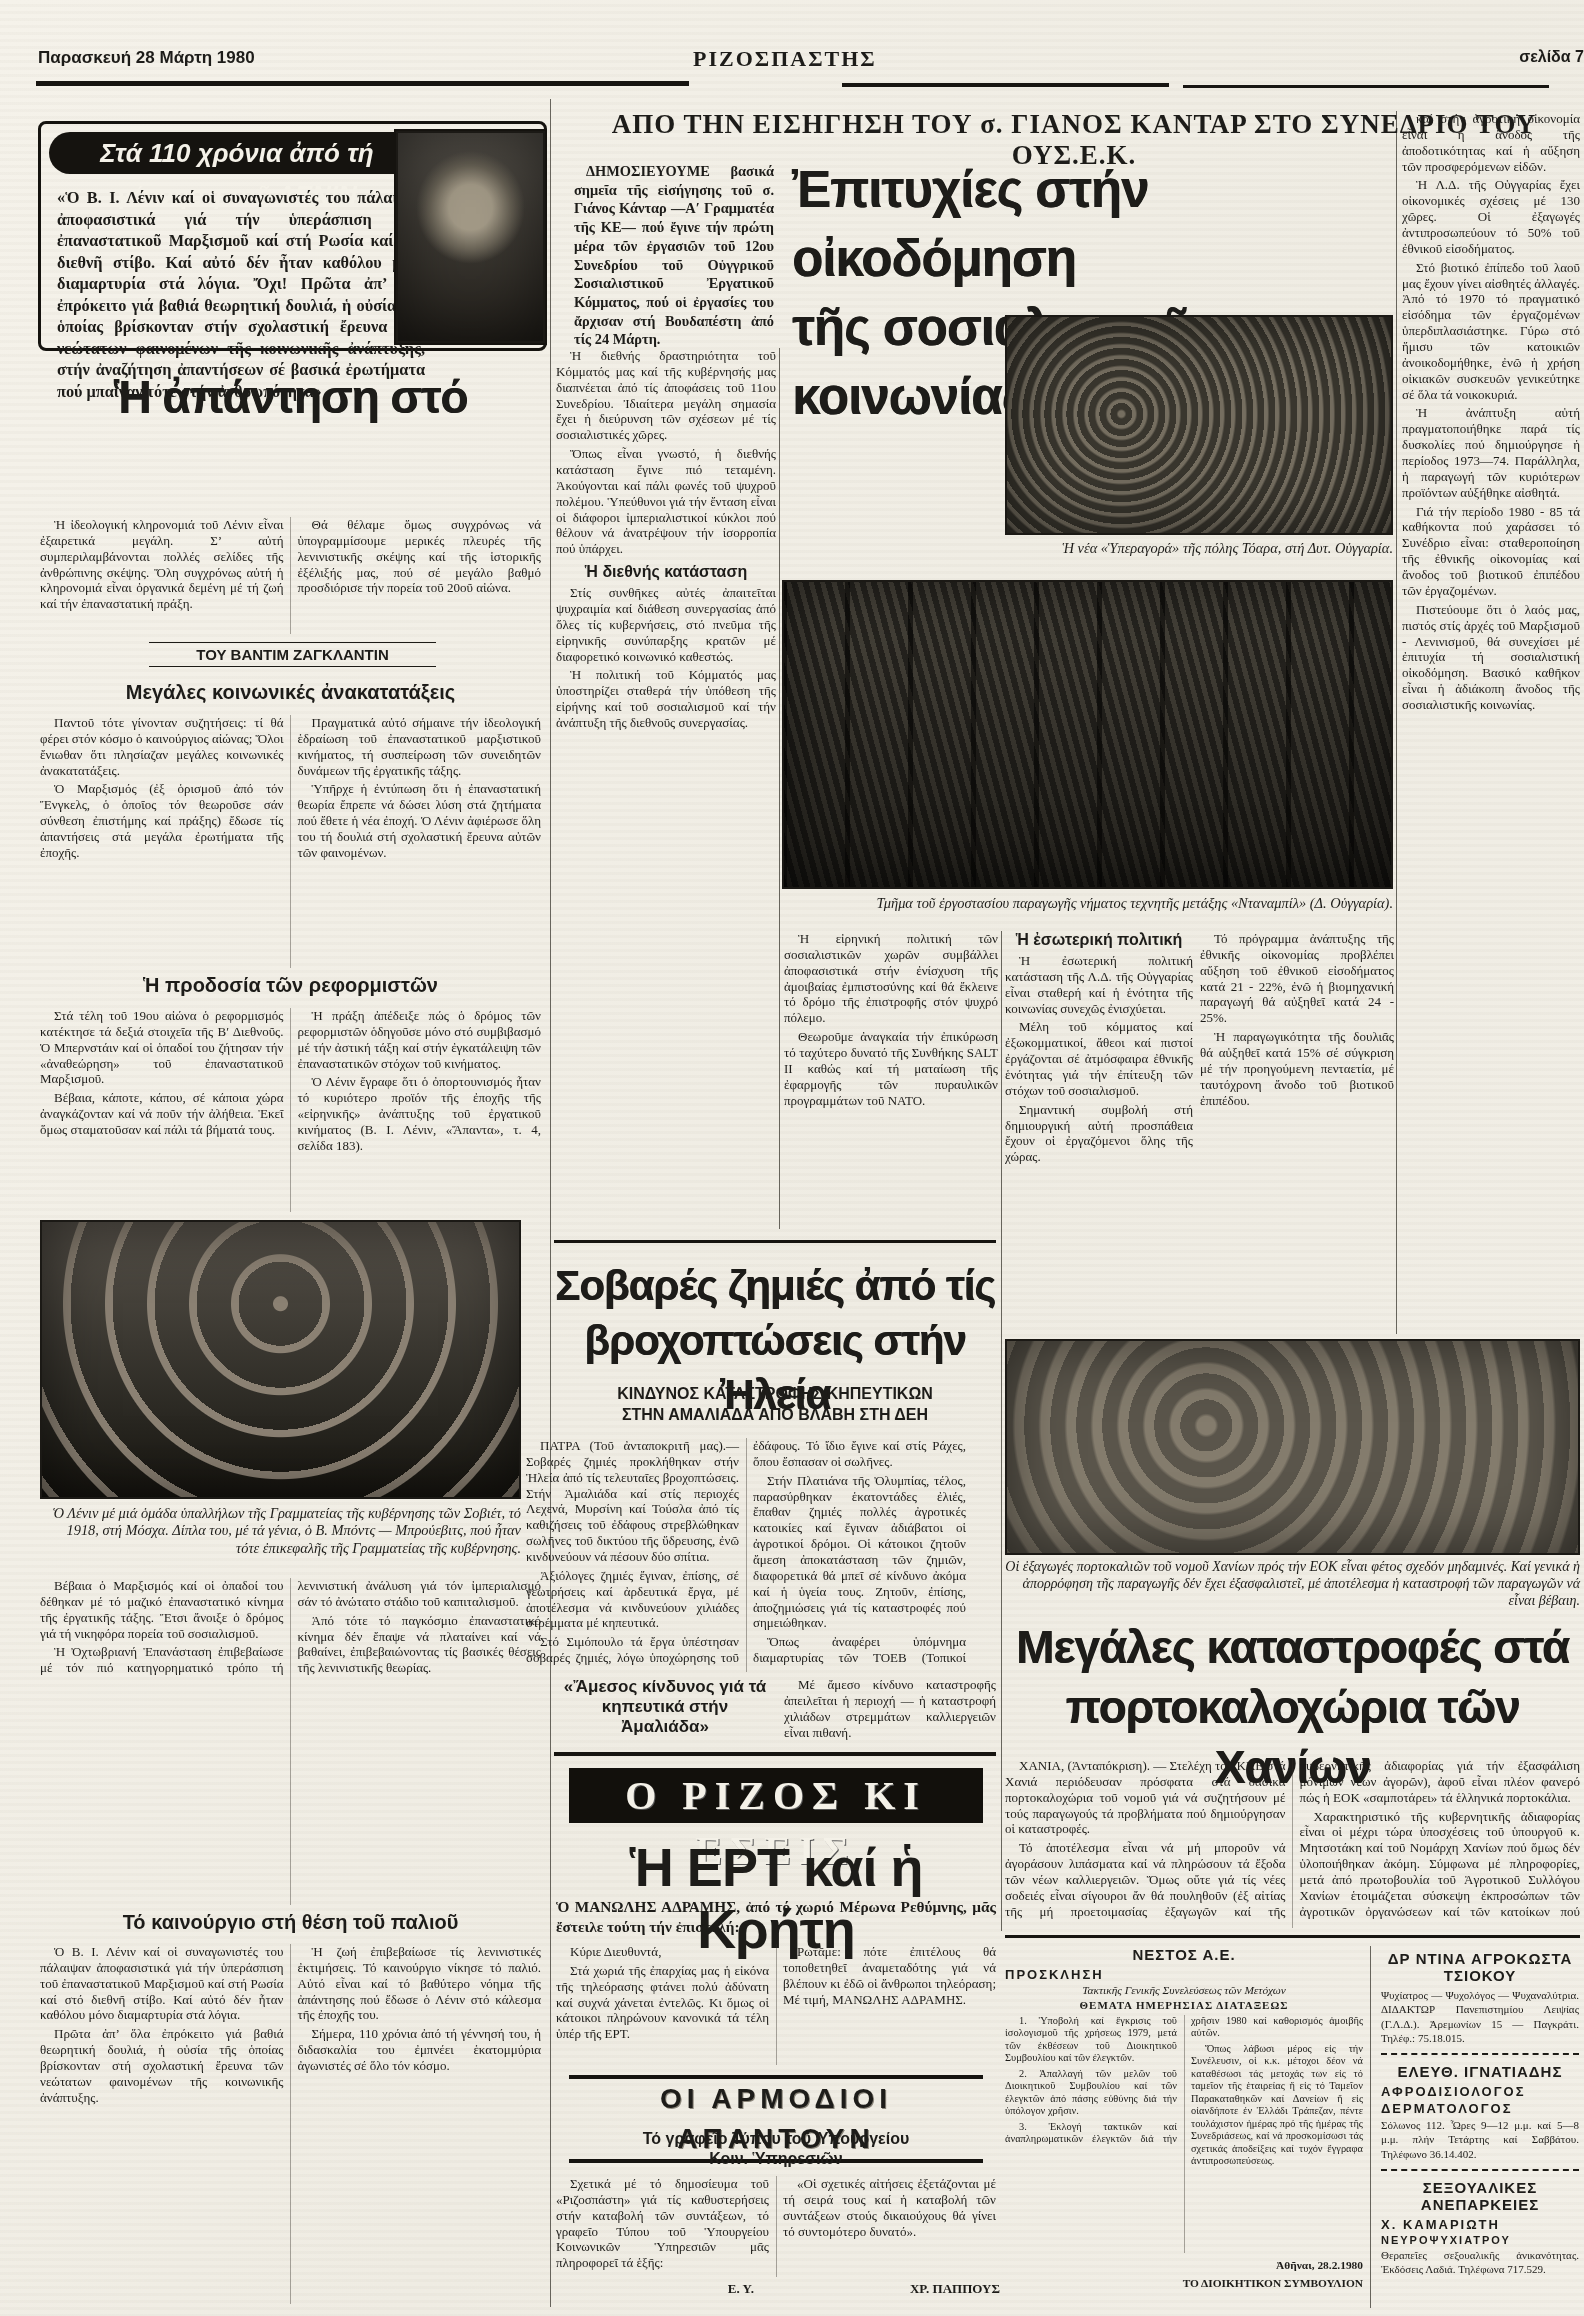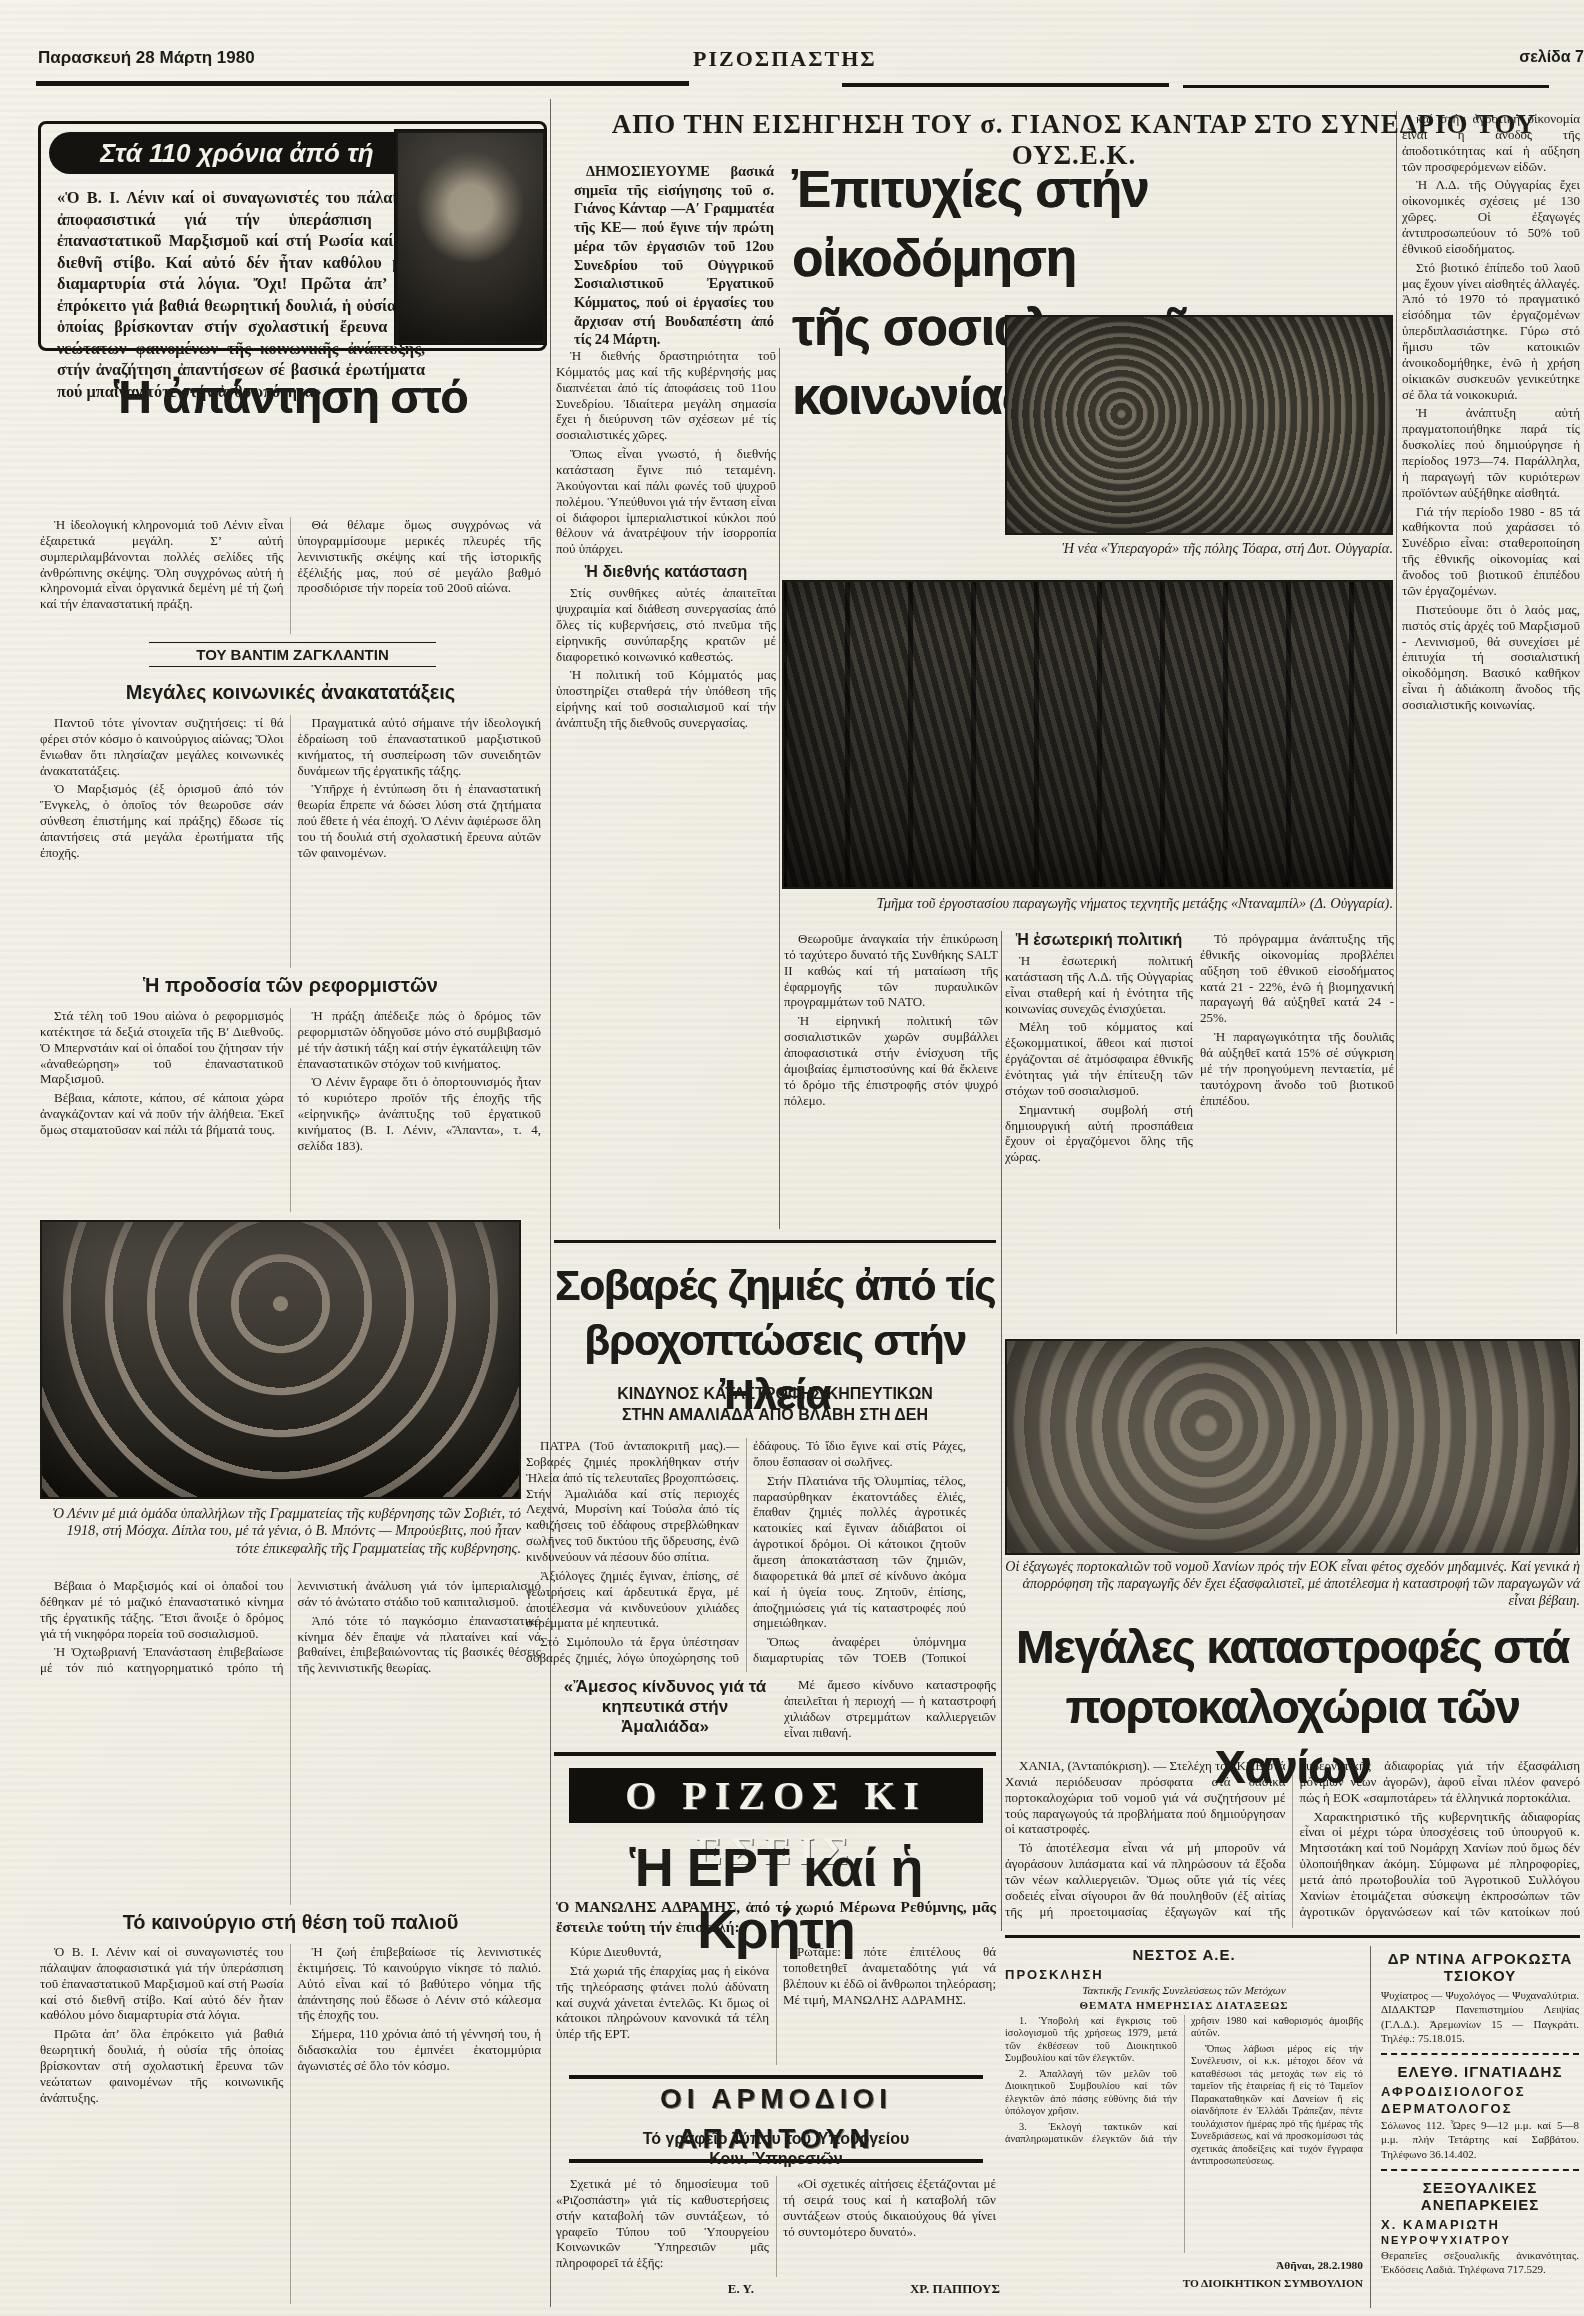--- a/index.html
+++ b/index.html
@@ -179,22 +179,22 @@
         <p>Ὅπως εἶναι γνωστό, ἡ διεθνής κατάσταση ἔγινε πιό τεταμένη. Ἀκούγονται καί πάλι φωνές τοῦ ψυχροῦ πολέμου. Ὑπεύθυνοι γιά τήν ἔνταση εἶναι οἱ διάφοροι ἰμπεριαλιστικοί κύκλοι πού θέλουν νά ἀνατρέψουν τήν ἰσορροπία πού ὑπάρχει.</p>
       </div>
     <div class="subhead-sm" style="margin:6px 0 4px;">Ἡ διεθνής κατάσταση</div>
     <div>
         <p>Στίς συνθῆκες αὐτές ἀπαιτεῖται ψυχραιμία καί διάθεση συνεργασίας ἀπό ὅλες τίς κυβερνήσεις, στό πνεῦμα τῆς εἰρηνικῆς συνύπαρξης κρατῶν μέ διαφορετικό κοινωνικό καθεστώς.</p>
         <p>Ἡ πολιτική τοῦ Κόμματός μας ὑποστηρίζει σταθερά τήν ὑπόθεση τῆς εἰρήνης καί τοῦ σοσιαλισμοῦ καί τήν ἀνάπτυξη τῆς διεθνοῦς συνεργασίας.</p>
       </div>
   </div>
 
   <div class="abs body" style="left:784px;top:931px;width:214px;height:297px;">
+      <p>Ἡ εἰρηνική πολιτική τῶν σοσιαλιστικῶν χωρῶν συμβάλλει ἀποφασιστικά στήν ἐνίσχυση τῆς ἀμοιβαίας ἐμπιστοσύνης καί θά ἔκλεινε τό δρόμο τῆς ἐπιστροφῆς στόν ψυχρό πόλεμο.</p>
       <p>Θεωροῦμε ἀναγκαία τήν ἐπικύρωση τό ταχύτερο δυνατό τῆς Συνθήκης SALT II καθώς καί τή ματαίωση τῆς ἐφαρμογῆς τῶν πυραυλικῶν προγραμμάτων τοῦ ΝΑΤΟ.</p>
-      <p>Ἡ εἰρηνική πολιτική τῶν σοσιαλιστικῶν χωρῶν συμβάλλει ἀποφασιστικά στήν ἐνίσχυση τῆς ἀμοιβαίας ἐμπιστοσύνης καί θά ἔκλεινε τό δρόμο τῆς ἐπιστροφῆς στόν ψυχρό πόλεμο.</p>
     </div>
 
   <div class="abs body" style="left:1005px;top:931px;width:188px;height:297px;">
     <div class="subhead-sm" style="margin:0 0 4px;">Ἡ ἐσωτερική πολιτική</div>
     <div>
         <p>Ἡ ἐσωτερική πολιτική κατάσταση τῆς Λ.Δ. τῆς Οὑγγαρίας εἶναι σταθερή καί ἡ ἑνότητα τῆς κοινωνίας συνεχῶς ἐνισχύεται.</p>
         <p>Μέλη τοῦ κόμματος καί ἐξωκομματικοί, ἄθεοι καί πιστοί ἐργάζονται σέ ἀτμόσφαιρα ἐθνικῆς ἑνότητας γιά τήν ἐπίτευξη τῶν στόχων τοῦ σοσιαλισμοῦ.</p>
         <p>Σημαντική συμβολή στή δημιουργική αὐτή προσπάθεια ἔχουν οἱ ἐργαζόμενοι ὅλης τῆς χώρας.</p>
       </div>
   </div>

